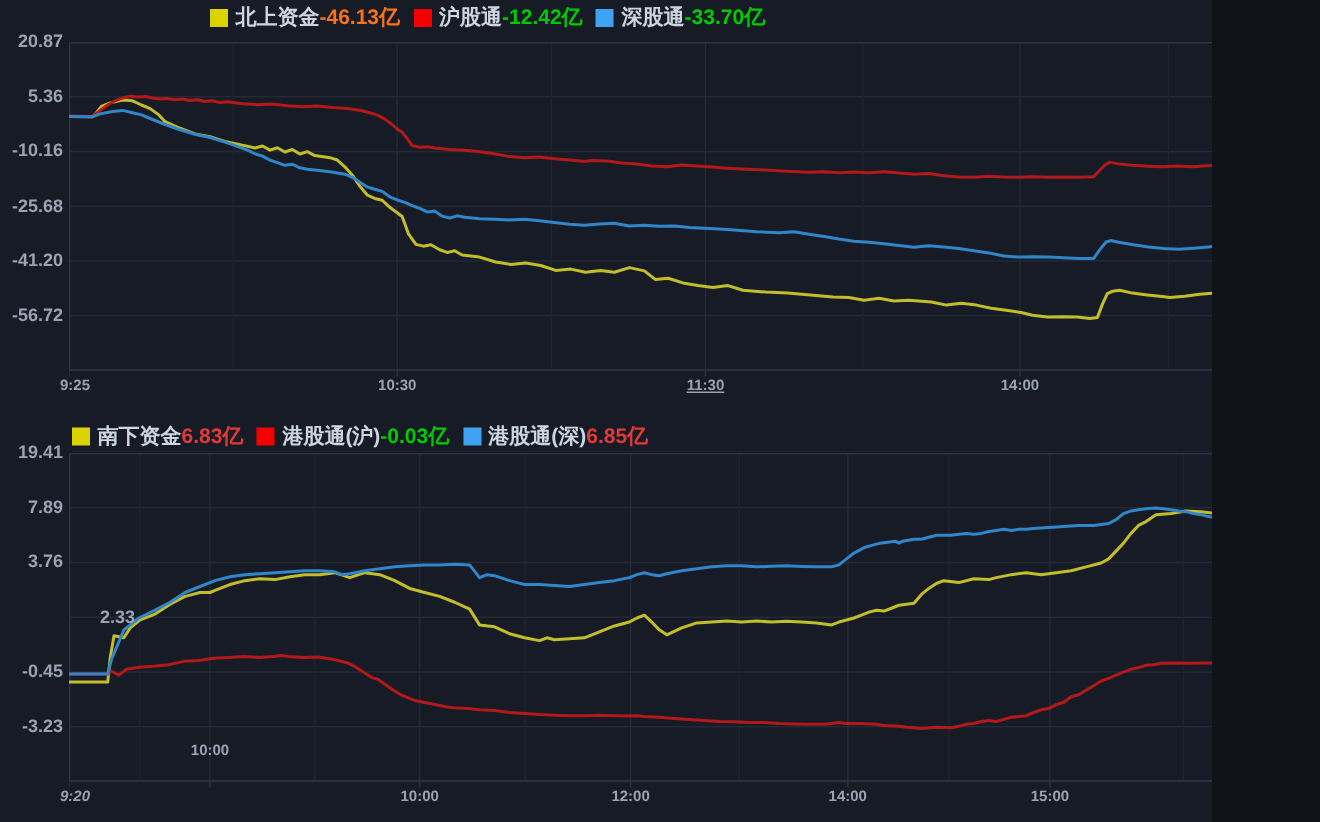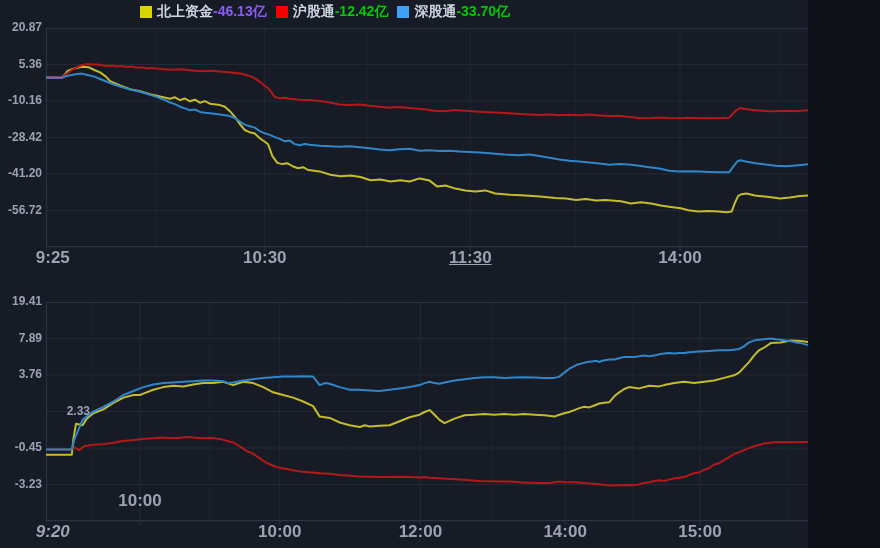--- a/index.html
+++ b/index.html
@@ -5,32 +5,32 @@
   html,body{margin:0;padding:0;background:#0f1219;}
   #app{position:relative;width:808px;height:548px;background:#171b26;overflow:hidden;
        font-family:"Liberation Sans","DejaVu Sans",sans-serif;}
   .legend{position:absolute;display:flex;align-items:center;white-space:nowrap;
           font-size:14px;font-weight:bold;line-height:15px;}
   .legend-item{display:flex;align-items:center;margin-right:9px;}
   .marker{width:12px;height:12px;margin-right:5px;display:inline-block;}
   .l-label{color:#ccd6e2;}
   .ylabel{position:absolute;width:42px;text-align:right;font-size:12px;font-weight:bold;
           color:#99a3b2;line-height:15px;}
-  .xlabel{position:absolute;font-size:17px;font-weight:bold;color:#99a3b2;line-height:15px;}
+  .xlabel{position:absolute;font-size:10px;font-weight:bold;color:#99a3b2;line-height:15px;}
   svg.plot{position:absolute;display:block;}
 </style>
 </head>
 <body>
 
 <div id="app" style="background: rgb(23, 27, 38);">
     <div class="legend" style="left: 140px; top: 4px;">
       <span class="legend-item">
         <span class="marker" style="background: rgb(217, 212, 0);"></span>
         <span class="l-label">北上资金</span>
-        <span class="l-value" style="color: #8b5cf6;">-46.13亿</span>
+        <span class="l-value" style="color: #f97316;">-46.13亿</span>
       </span>
       <span class="legend-item">
         <span class="marker" style="background: rgb(244, 0, 0);"></span>
         <span class="l-label">沪股通</span>
         <span class="l-value" style="color: rgb(0, 203, 0);">-12.42亿</span>
       </span>
       <span class="legend-item">
         <span class="marker" style="background: rgb(63, 162, 244);"></span>
         <span class="l-label">深股通</span>
         <span class="l-value" style="color: rgb(0, 203, 0);">-33.70亿</span>
@@ -57,28 +57,45 @@
       <line x1="634.0" x2="634.0" y1="219" y2="223" stroke="#2b3344" stroke-width="1"></line>
       <line x1="832.0" x2="832.0" y1="219" y2="223" stroke="#2b3344" stroke-width="1"></line>
       <rect x="0.5" y="0.5" width="831" height="218" fill="none" stroke="#2b3344" stroke-width="1"></rect>
       <polyline points="0.0,49.6 15.8,49.8 18.3,47.2 21.6,43.0 27.5,40.6 35.8,38.7 42.4,39.2 48.3,42.0 54.1,44.4 59.9,48.6 64.1,53.1 74.0,57.5 84.0,61.3 94.0,63.2 104.0,66.3 114.0,68.4 124.0,70.7 129.0,69.3 134.0,72.1 138.9,70.5 143.9,73.3 148.9,71.7 153.9,74.7 158.9,73.1 163.9,75.7 173.9,77.1 178.9,78.7 183.9,83.2 188.9,88.8 193.9,96.1 198.8,102.0 203.8,104.3 208.8,105.5 213.8,110.2 218.8,113.8 222.1,116.3 226.3,127.9 231.3,134.9 236.3,136.1 241.3,135.2 247.1,138.5 252.1,140.3 257.1,139.2 262.1,142.0 273.7,143.4 284.5,146.7 294.5,148.3 304.5,147.4 314.5,149.0 324.5,152.3 334.5,151.4 344.4,153.5 354.4,152.3 363.6,153.5 373.6,150.4 383.6,152.6 391.0,158.4 399.4,157.5 409.3,160.6 419.3,162.4 429.3,163.6 439.3,162.4 449.3,165.5 464.3,166.7 479.2,167.4 494.2,168.6 509.2,170.0 520.0,170.4 530.0,172.1 540.0,170.9 550.0,172.6 559.9,172.1 574.9,173.3 584.9,175.4 594.9,174.2 604.9,175.4 614.8,177.5 624.8,178.9 634.8,180.3 642.3,182.2 652.3,183.4 662.3,183.1 672.3,183.4 680.6,184.3 685.6,183.6 688.9,174.9 692.2,167.8 695.6,166.2 700.5,165.5 708.9,167.4 718.8,168.6 728.8,169.7 733.8,170.4 743.8,169.5 753.8,168.1 763.8,167.4 773.8,165.5 783.7,163.6 793.7,163.1 798.7,162.4 808.7,160.6 818.7,159.6 827.0,158.4 832.0,157.6" fill="none" stroke="#c4bd2b" stroke-width="2" stroke-linejoin="round" stroke-linecap="round"></polyline>
       <polyline points="0.0,49.3 15.8,49.6 20.8,45.6 25.8,42.0 30.8,39.2 35.8,37.3 40.8,36.1 45.8,36.6 50.8,36.4 55.7,37.3 60.7,38.0 65.7,37.6 70.7,38.5 75.7,38.0 80.7,39.0 85.7,38.5 90.7,39.7 95.7,39.2 100.7,40.4 105.7,39.9 115.6,41.1 125.6,41.8 135.6,41.3 145.6,42.5 155.6,43.2 165.6,42.7 175.6,43.7 185.5,44.4 195.5,45.8 205.5,48.6 210.5,51.4 215.5,55.0 218.8,58.0 222.1,60.1 225.5,64.4 228.8,69.1 233.8,70.2 238.8,69.8 243.8,70.7 253.8,71.7 263.7,72.1 273.7,73.1 283.7,74.5 293.7,76.4 303.7,77.1 313.7,76.6 323.6,77.8 333.6,78.7 343.6,79.7 348.6,79.0 358.6,79.4 368.6,80.6 378.6,81.3 388.5,82.7 398.5,83.2 408.5,82.0 418.5,82.7 428.5,83.4 438.5,84.1 448.4,84.6 463.4,85.3 478.4,86.2 493.4,86.9 503.4,86.5 513.3,87.2 523.3,86.7 533.3,87.2 543.3,86.5 553.3,87.4 563.3,88.1 573.2,87.7 583.2,89.1 593.2,90.0 603.2,90.2 613.2,89.5 623.2,90.0 633.2,90.2 643.1,89.8 653.1,90.2 663.1,90.0 673.1,90.2 683.1,89.8 687.2,85.5 690.6,82.0 693.9,80.1 698.9,81.1 708.9,82.2 718.8,82.9 728.8,83.2 738.8,82.7 748.8,83.2 758.8,82.5 768.8,82.0 778.8,81.3 788.7,80.6 798.7,79.9 808.7,79.2 818.7,78.7 832.0,78.3" fill="none" stroke="#b41919" stroke-width="2" stroke-linejoin="round" stroke-linecap="round"></polyline>
       <polyline points="0.0,49.6 15.8,49.8 20.8,47.9 29.1,46.3 35.8,45.6 42.4,47.2 48.3,48.6 54.1,51.0 64.1,55.0 74.0,58.5 84.0,61.5 94.0,63.7 104.0,66.7 109.0,68.4 114.0,70.2 119.0,72.1 124.0,74.5 129.0,76.1 134.0,78.7 138.9,80.4 143.9,82.2 148.9,81.5 153.9,83.9 158.9,84.8 163.9,85.3 173.9,86.5 183.9,88.1 188.9,90.2 193.9,93.5 198.8,96.6 203.8,98.2 208.8,99.6 213.8,103.2 218.8,105.3 223.8,106.9 228.8,109.1 233.8,110.9 238.8,113.3 243.8,112.6 248.8,116.1 253.8,117.3 258.8,115.9 263.7,116.8 273.7,117.8 283.7,118.2 293.7,118.7 303.7,118.2 313.7,119.2 323.6,120.3 333.6,121.5 343.6,122.2 353.6,121.3 363.6,120.8 373.6,122.7 383.6,122.2 393.5,122.9 403.5,122.7 413.5,123.6 423.5,124.1 433.5,124.6 443.5,125.3 458.4,126.5 473.4,127.2 483.4,126.5 493.4,128.1 503.4,129.7 513.3,131.4 523.3,132.8 533.3,133.5 543.3,134.5 553.3,135.6 563.3,136.8 573.2,135.9 583.2,136.6 593.2,137.7 603.2,139.2 613.2,140.6 623.2,142.7 633.2,143.4 643.1,143.2 653.1,143.4 663.1,143.9 673.1,144.3 683.1,144.3 688.1,137.3 691.4,133.3 694.7,132.3 699.7,133.5 709.7,135.2 719.7,136.6 729.7,137.7 739.6,138.2 749.6,137.5 759.6,136.6 769.6,135.6 779.6,134.7 789.6,133.7 799.6,133.3 809.5,132.6 819.5,131.4 827.8,129.7 832.0,128.3" fill="none" stroke="#2f86c8" stroke-width="2" stroke-linejoin="round" stroke-linecap="round"></polyline>
     </svg>
     <div class="ylabel" style="left: 0px; top: 20px;">20.87</div>
     <div class="ylabel" style="left: 0px; top: 56.5px;">5.36</div>
     <div class="ylabel" style="left: 0px; top: 93px;">-10.16</div>
-    <div class="ylabel" style="left: 0px; top: 129.5px;">-28.42</div>
+    <div class="ylabel" style="left: 0px; top: 129.5px;">-25.68</div>
     <div class="ylabel" style="left: 0px; top: 166px;">-41.20</div>
     <div class="ylabel" style="left: 0px; top: 202.5px;">-56.72</div>
     <div class="xlabel" style="left: 46px; top: 250px; transform: translateX(-30%);">9:25</div>
     <div class="xlabel" style="left: 264.816px; top: 250px; transform: translateX(-50%);">10:30</div>
     <div class="xlabel" style="left: 470.32px; top: 250px; transform: translateX(-50%); text-decoration: underline;">11:30</div>
     <div class="xlabel" style="left: 679.984px; top: 250px; transform: translateX(-50%);">14:00</div>
     <div class="xlabel" style="left: 878px; top: 250px; transform: translateX(-80%);">15:00</div>
+    <div class="legend" style="left: 48px; top: 283px;">
+      <span class="legend-item">
+        <span class="marker" style="background: rgb(217, 212, 0);"></span>
+        <span class="l-label">南下资金</span>
+        <span class="l-value" style="color: rgb(226, 57, 57);">6.83亿</span>
+      </span>
+      <span class="legend-item">
+        <span class="marker" style="background: rgb(244, 0, 0);"></span>
+        <span class="l-label">港股通(沪)</span>
+        <span class="l-value" style="color: rgb(0, 203, 0);">-0.03亿</span>
+      </span>
+      <span class="legend-item">
+        <span class="marker" style="background: rgb(63, 162, 244);"></span>
+        <span class="l-label">港股通(深)</span>
+        <span class="l-value" style="color: rgb(226, 57, 57);">6.85亿</span>
+      </span>
+    </div>
     <svg class="plot" width="832" height="225" style="left: 46px; top: 302px;">
       <line x1="0" x2="832" y1="0.0" y2="0.0" stroke="#232937" stroke-width="1"></line>
       <line x1="0" x2="832" y1="36.5" y2="36.5" stroke="#232937" stroke-width="1"></line>
       <line x1="0" x2="832" y1="73.0" y2="73.0" stroke="#232937" stroke-width="1"></line>
       <line x1="0" x2="832" y1="109.5" y2="109.5" stroke="#232937" stroke-width="1"></line>
       <line x1="0" x2="832" y1="146.0" y2="146.0" stroke="#232937" stroke-width="1"></line>
       <line x1="0" x2="832" y1="182.5" y2="182.5" stroke="#232937" stroke-width="1"></line>
       <line x1="0" x2="832" y1="219.0" y2="219.0" stroke="#232937" stroke-width="1"></line>
       <line x1="47.0" x2="47.0" y1="0" y2="219" stroke="#1d2330" stroke-width="1"></line>
       <line x1="163.9" x2="163.9" y1="0" y2="219" stroke="#1d2330" stroke-width="1"></line>

